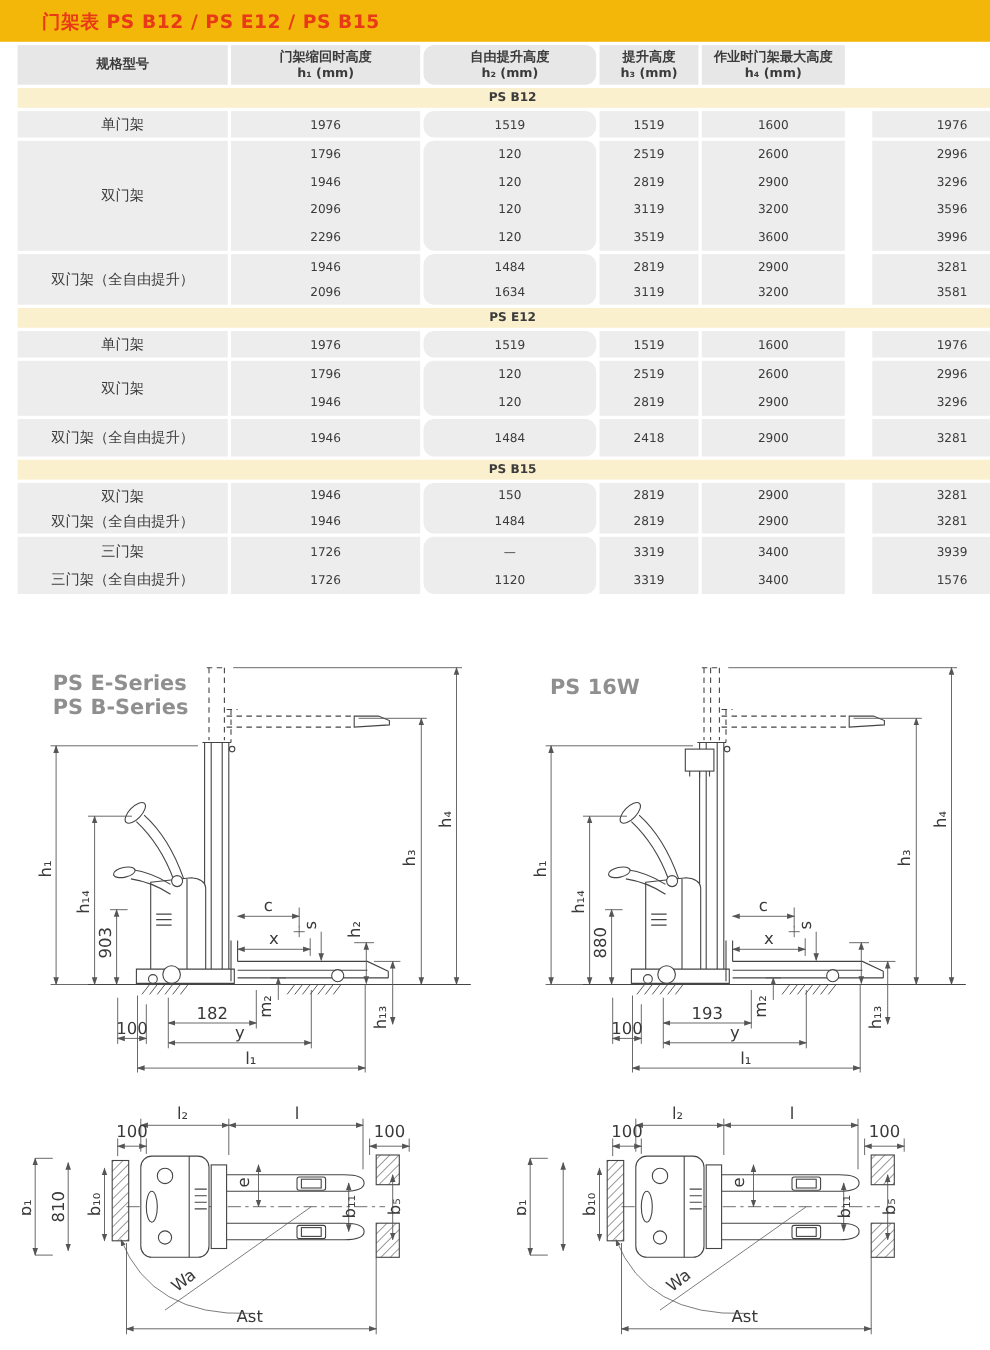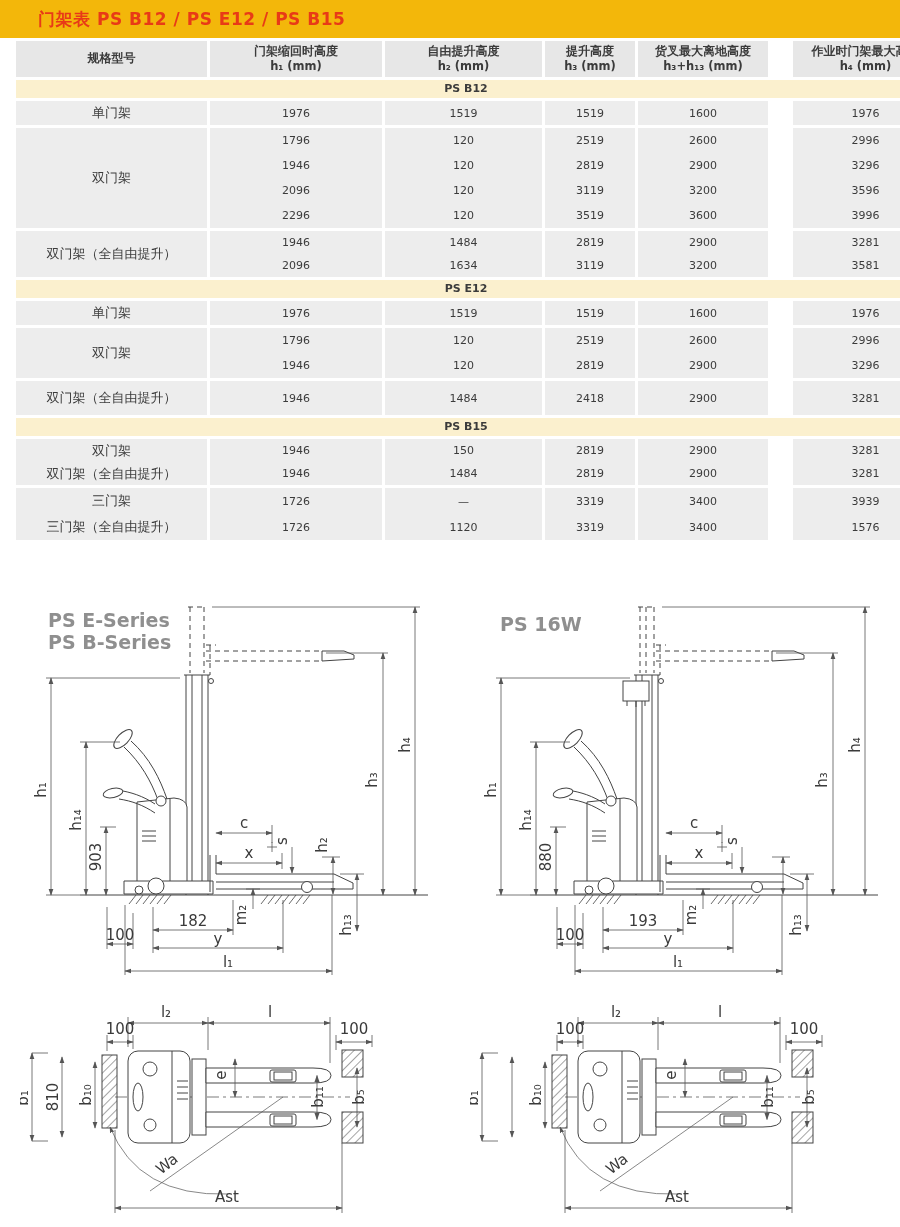--- a/index.html
+++ b/index.html
@@ -7,21 +7,21 @@
         font-family:"DejaVu Sans","Liberation Sans",sans-serif;color:#3b3b3b;}
   
   .title-band{height:38px;background:#F3B70A;display:flex;align-items:center;
               padding-left:38px;box-sizing:border-box;margin-bottom:3px;}
   .title-band .ttl{color:#E83A17;font-size:17px;font-weight:bold;letter-spacing:.5px;}
   
   .spec-table{width:900px;padding-left:16px;}
   .thead,.tgroup{display:flex;gap:3px;margin-bottom:3px;}
   .thead > :nth-child(1),.tgroup > :nth-child(1){flex:0 0 191px;}
   .thead > :nth-child(2),.tgroup > :nth-child(2){flex:0 0 172px;}
-  .thead > :nth-child(3),.tgroup > :nth-child(3){flex:0 0 157px;}
+  .thead > :nth-child(3),.tgroup > :nth-child(3){flex:0 0 157px;border-radius:10px;}
   .thead > :nth-child(4),.tgroup > :nth-child(4){flex:0 0 90px;}
   .thead > :nth-child(5),.tgroup > :nth-child(5){flex:0 0 130px;}
   .thead > :nth-child(6),.tgroup > :nth-child(6){flex:0 0 145px;margin-left:22px;}
   .thead .cell{background:#E7E7E7;height:36px;display:flex;flex-direction:column;
                align-items:center;justify-content:center;font-weight:bold;font-size:12px;line-height:1.3;}
   .hl2{font-size:11.5px;}
   .hl2:empty{display:none;}
   .section-band{background:#FBF0CE;height:18px;line-height:18px;text-align:center;
                 font-weight:bold;font-size:11px;margin-bottom:3px;}
   .tgroup .cell{background:#EDEDED;}
@@ -58,24 +58,20 @@
         <span class="hl1">门架缩回时高度</span>
         <span class="hl2">h₁ (mm)</span>
       </div>
       <div class="cell">
         <span class="hl1">自由提升高度</span>
         <span class="hl2">h₂ (mm)</span>
       </div>
       <div class="cell">
         <span class="hl1">提升高度</span>
         <span class="hl2">h₃ (mm)</span>
-      </div>
-      <div class="cell">
-        <span class="hl1">货叉最大离地高度</span>
-        <span class="hl2">h₃+h₁₃ (mm)</span>
       </div>
       <div class="cell">
         <span class="hl1">作业时门架最大高度</span>
         <span class="hl2">h₄ (mm)</span>
       </div>
     </div>
     <div id="table-body">
         <div class="section-band">PS B12</div>
         <div class="tgroup">
           <div class="cell label-cell">

